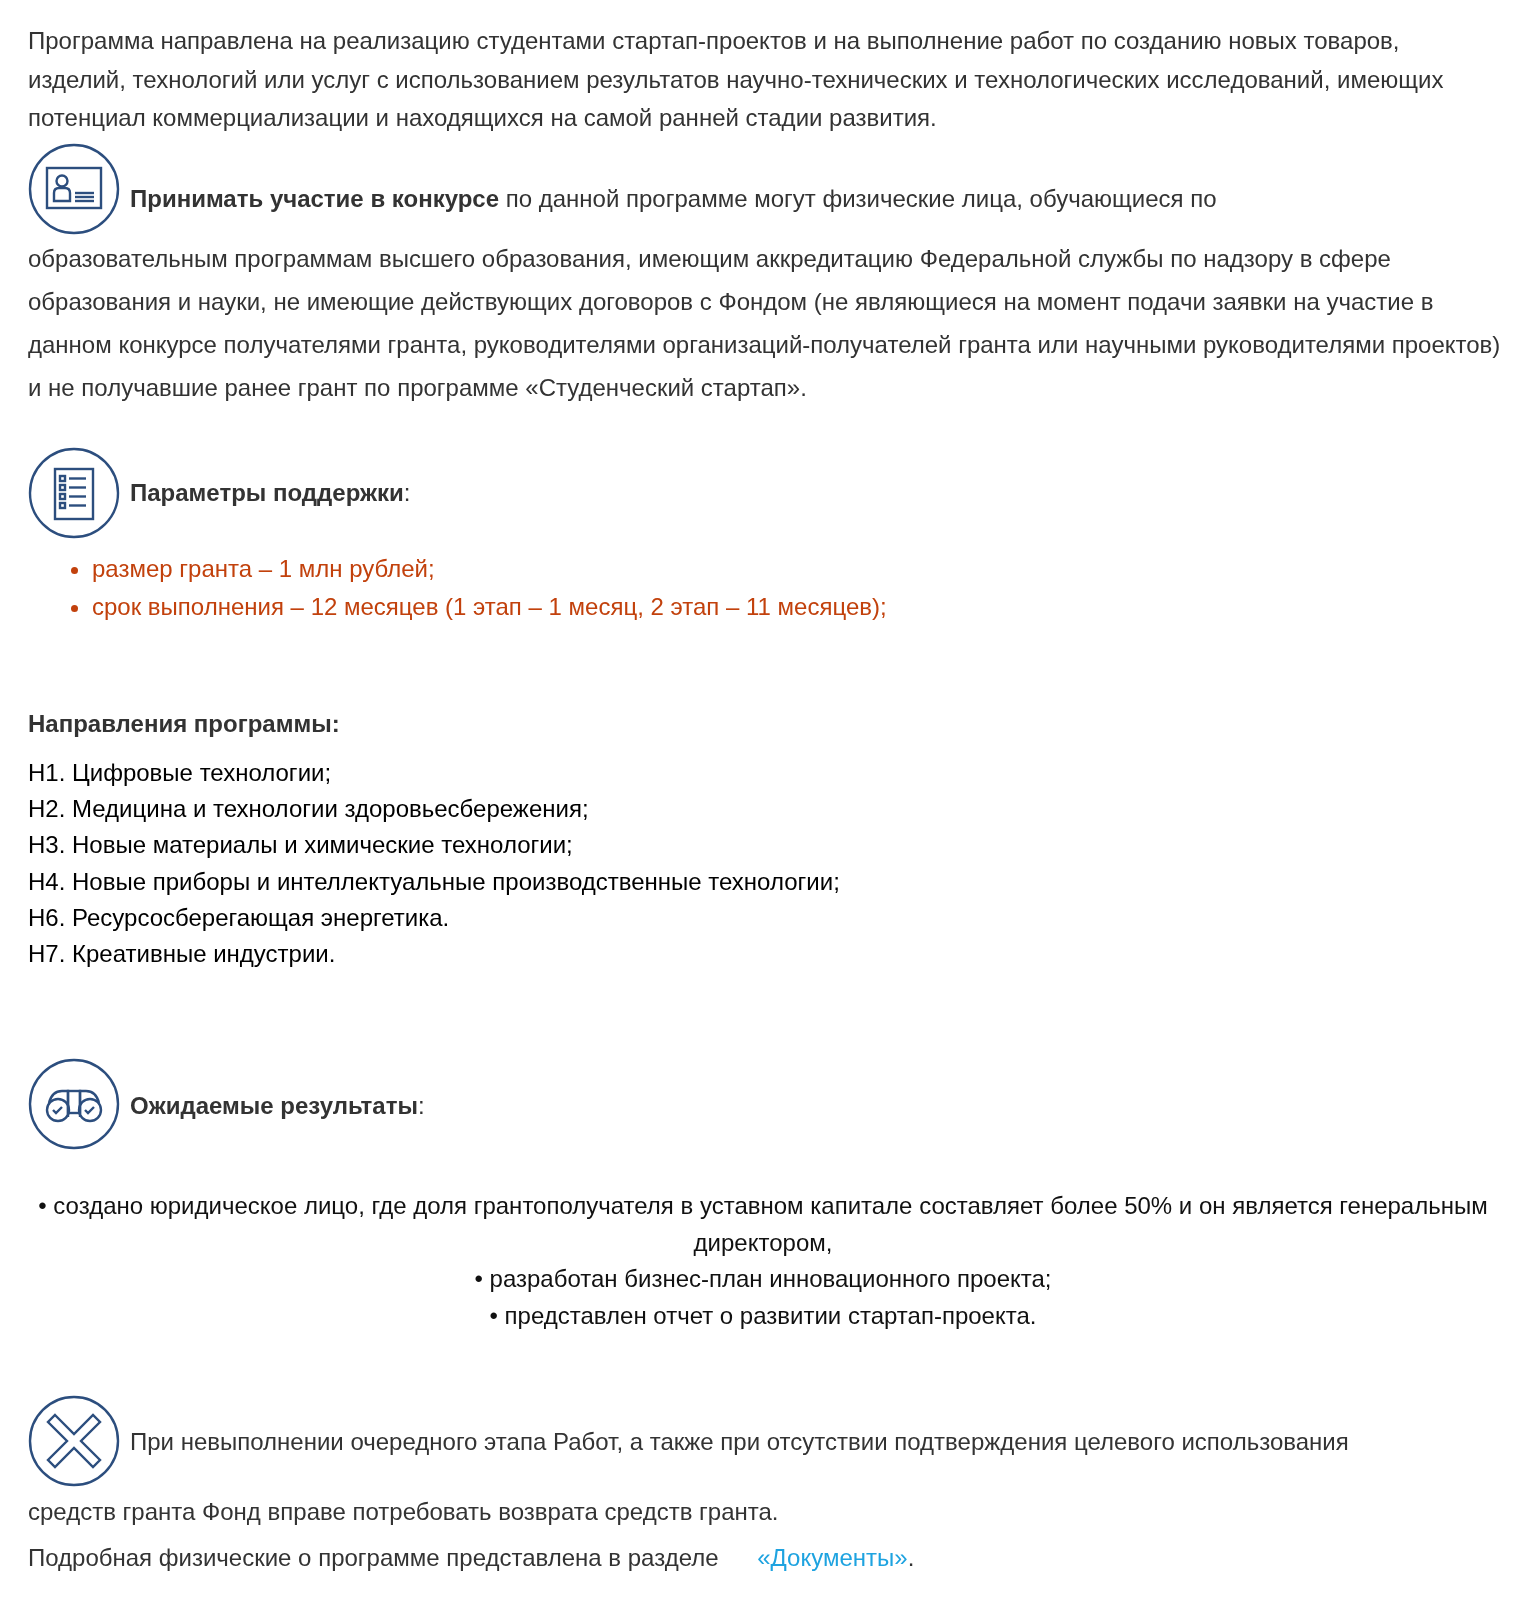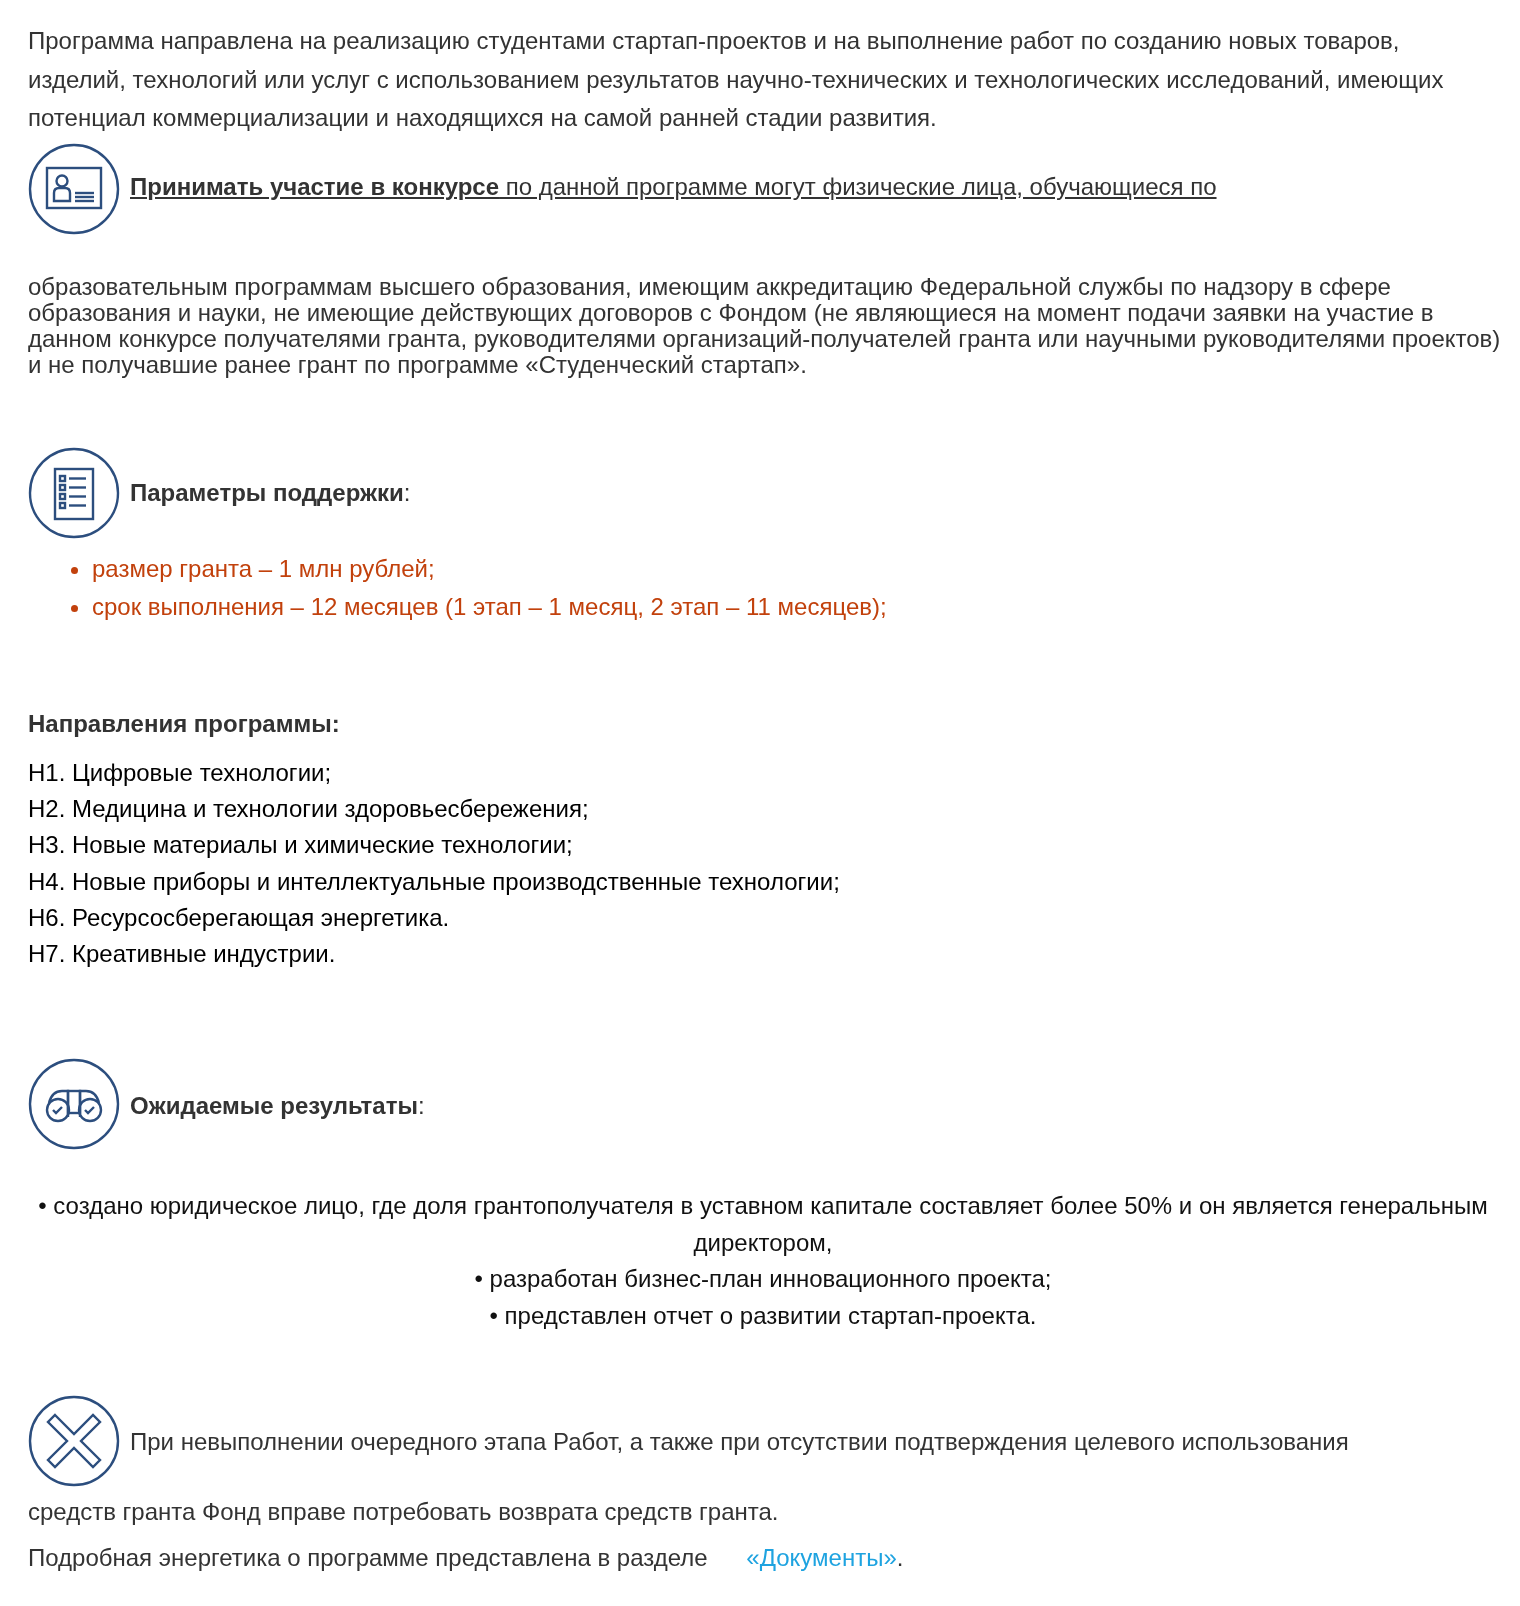--- a/index.html
+++ b/index.html
@@ -11,21 +11,21 @@
   }
   .page { position: relative; padding: 0 28px; }
   p { margin: 0; }
   .intro { position: absolute; left: 28px; top: 22px; width: 1470px; line-height: 38.5px; }
   .icon-para { position: absolute; left: 28px; width: 1480px; }
   .icon-circle {
     position: absolute; left: 0; width: 92px; height: 92px;
   }
   .icon-circle svg { width: 92px; height: 92px; display: block; }
   .icon-line { position: absolute; left: 102px; white-space: nowrap; line-height: 30px; }
-  .para-rest { position: absolute; left: 0; width: 1480px; line-height: 26px; margin-top: 37px; }
+  .para-rest { position: absolute; left: 0; width: 1480px; line-height: 43px; }
   b { font-weight: bold; color: #333; }
   .bullets { position: absolute; left: 60px; margin: 0; padding: 0 0 0 32px; line-height: 38px; color: #c2410c; }
   .bullets li { padding-left: 0; }
   .dir-title { position: absolute; left: 28px; top: 710px; font-weight: bold; color: #333; }
   .dir-list { position: absolute; left: 28px; top: 755px; line-height: 36.2px; color: #000000; }
   .res-list { position: absolute; left: 28px; top: 1188px; line-height: 36.5px; color: #111; width: 1470px; text-align: center; }
   .footer1 { position: absolute; left: 28px; top: 1498px; color: #333; }
   .footer2 { position: absolute; left: 28px; top: 1544px; color: #333; }
   a.doc-link { color: #1ea3e0; text-decoration: none; margin-left: 32px; }
 </style>
@@ -41,21 +41,21 @@
       <svg viewBox="0 0 92 92" fill="none" stroke="#2c4e7e" stroke-width="2.4">
         <circle cx="46" cy="46" r="44"></circle>
         <rect x="19" y="25" width="54" height="40"></rect>
         <circle cx="34" cy="38" r="5.5"></circle>
         <path d="M26 58 V50 q0 -5 5 -5 h6 q5 0 5 5 V58 Z"></path>
         <line x1="47" y1="50" x2="66" y2="50"></line>
         <line x1="47" y1="54" x2="66" y2="54"></line>
         <line x1="47" y1="58" x2="66" y2="58"></line>
       </svg>
     </div>
-    <p class="icon-line" style="top:29px;text-decoration:underline;"><b>Принимать участие в конкурсе</b><span> по данной программе могут физические лица, обучающиеся по</span></p>
+    <p class="icon-line" style="top:41px;"><b>Принимать участие в конкурсе</b><span> по данной программе могут физические лица, обучающиеся по</span></p>
     <p class="para-rest" style="top:94px;">образовательным программам высшего образования, имеющим аккредитацию Федеральной службы по надзору в сфере образования и науки, не имеющие действующих договоров с Фондом (не являющиеся на момент подачи заявки на участие в данном конкурсе получателями гранта, руководителями организаций-получателей гранта или научными руководителями проектов) и не получавшие ранее грант по программе «Студенческий стартап».</p>
   </div>
 
   <div class="icon-para" style="top:447px;">
     <div class="icon-circle" style="top:0;">
       <svg viewBox="0 0 92 92" fill="none" stroke="#2c4e7e" stroke-width="2.4">
         <circle cx="46" cy="46" r="44"></circle>
         <rect x="27" y="22" width="38" height="50"></rect>
         <rect x="32" y="29" width="5" height="5"></rect>
         <rect x="32" y="38" width="5" height="5"></rect>
@@ -109,15 +109,15 @@
     <div class="icon-circle" style="top:0;">
       <svg viewBox="0 0 92 92" fill="none" stroke="#2c4e7e" stroke-width="2.4">
         <circle cx="46" cy="46" r="44"></circle>
         <path d="M27 20 L46 39 L65 20 L72 27 L53 46 L72 65 L65 72 L46 53 L27 72 L20 65 L39 46 L20 27 Z"></path>
       </svg>
     </div>
     <p class="icon-line" style="top:32px;">При невыполнении очередного этапа Работ, а также при отсутствии подтверждения целевого использования</p>
   </div>
   <p class="footer1">средств гранта Фонд вправе потребовать возврата средств гранта.</p>
 
-  <p class="footer2"><span>Подробная энергетика о программе представлена в разделе </span><a class="doc-link" href="#">«Документы»</a><span>.</span></p>
+  <p class="footer2"><span>Подробная физические о программе представлена в разделе </span><a class="doc-link" href="#">«Документы»</a><span>.</span></p>
 
 </div>
 
 </body></html>

